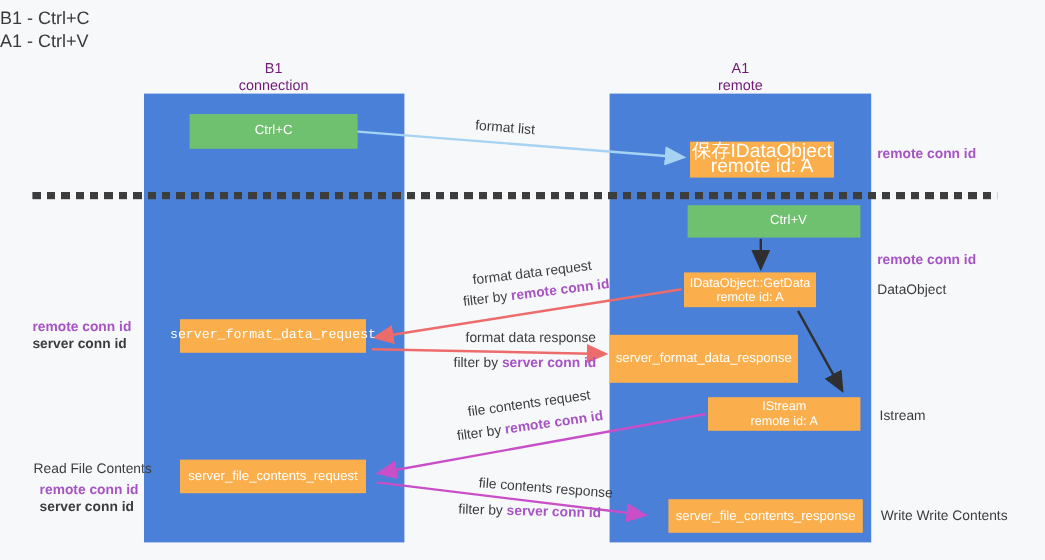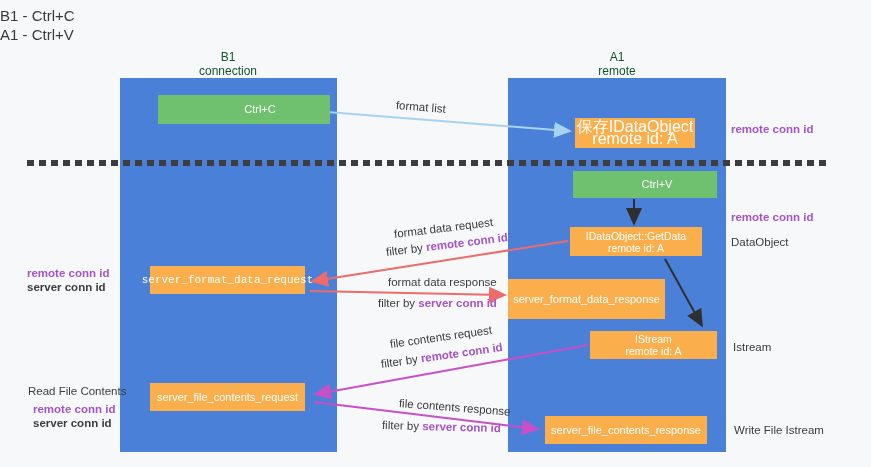--- a/index.html
+++ b/index.html
@@ -14,21 +14,21 @@
     overflow:hidden;
   }
   .abs{position:absolute;}
   .title{
     top:6px;left:0;width:871px;
     text-align:left;
     font-size:15px;line-height:19px;color:#3a3a3a;
   }
   .col-header{
     text-align:center;
-    font-size:12px;line-height:14px;color:#14532d;
+    font-size:12px;line-height:14px;color:#701a75;
   }
   .column{
     background:#4a80d8;
   }
   .node{
     color:#ffffff;
     display:flex;flex-direction:column;
     align-items:center;justify-content:center;
     text-align:center;
     font-size:11px;line-height:13px;
@@ -90,34 +90,34 @@
     </defs>
     <line x1="277" y1="108" x2="568" y2="131" stroke="#a6d3f2" stroke-width="2" marker-end="url(#m-blue)"></line>
     <line x1="634" y1="199" x2="634" y2="222" stroke="#2f2f2f" stroke-width="2" marker-end="url(#m-blk)"></line>
     <line x1="665" y1="259" x2="701" y2="324" stroke="#2f2f2f" stroke-width="2" marker-end="url(#m-blk)"></line>
     <line x1="568" y1="241" x2="314" y2="281" stroke="#ed6b6b" stroke-width="2" marker-end="url(#m-red)"></line>
     <line x1="310" y1="291" x2="503" y2="295" stroke="#ed6b6b" stroke-width="2" marker-end="url(#m-red)"></line>
     <line x1="588" y1="345" x2="317" y2="394" stroke="#c84fc8" stroke-width="2" marker-end="url(#m-mag)"></line>
     <line x1="314" y1="402" x2="536" y2="429" stroke="#c84fc8" stroke-width="2" marker-end="url(#m-mag)"></line>
   </svg>
 
-  <div class="abs node green" style="left:158px;top:95px;width:140px;height:29px;padding-left:32px;">
+  <div class="abs node green" style="left:158px;top:95px;width:140px;height:29px;">
     <div>Ctrl+C</div>
   </div>
 
   <div class="abs node orange" style="left:575px;top:118px;width:120px;height:30px;font-size:16px;line-height:12px;">
     <div>保存IDataObject</div>
     <div>remote id: A</div>
   </div>
 
   <div class="abs node green" style="left:573px;top:171px;width:120px;height:27px;padding-left:24px;">
     <div>Ctrl+V</div>
   </div>
 
-  <div class="abs node orange" style="left:570px;top:227px;width:132px;height:29px;font-size:10.5px;line-height:12px;">
+  <div class="abs node orange" style="left:570px;top:227px;width:110px;height:29px;font-size:10.5px;line-height:12px;">
     <div>IDataObject::GetData</div>
     <div>remote id: A</div>
   </div>
 
   <div class="abs node orange" style="left:150px;top:266px;width:155px;height:28px;font-family:Liberation Mono, monospace;">
     <div>server_format_data_request</div>
   </div>
 
   <div class="abs node orange" style="left:508px;top:279px;width:157px;height:40px;">
     <div>server_format_data_response</div>
@@ -125,21 +125,21 @@
 
   <div class="abs node orange" style="left:590px;top:331px;width:127px;height:28px;font-size:10.5px;line-height:12px;">
     <div>IStream</div>
     <div>remote id: A</div>
   </div>
 
   <div class="abs node orange" style="left:150px;top:383px;width:155px;height:28px;">
     <div>server_file_contents_request</div>
   </div>
 
-  <div class="abs node orange" style="left:545px;top:416px;width:162px;height:28px;">
+  <div class="abs node orange" style="left:557px;top:416px;width:162px;height:28px;">
     <div>server_file_contents_response</div>
   </div>
 
   <div class="abs arrow-label" style="left:396px;top:99px;transform:rotate(4.5deg);">format list</div>
 
   <div class="abs arrow-label" style="left:394px;top:228px;transform:rotate(-7deg);">format data request</div>
   <div class="abs arrow-label" style="left:386px;top:246px;transform:rotate(-7deg);">
     <span>filter by </span><span class="purple">remote conn id</span>
   </div>
 
@@ -155,21 +155,21 @@
 
   <div class="abs arrow-label" style="left:399px;top:397px;transform:rotate(4.5deg);">file contents response</div>
   <div class="abs arrow-label" style="left:382px;top:419px;transform:rotate(1.5deg);">
     <span>filter by </span><span class="purple">server conn id</span>
   </div>
 
   <div class="abs side-label bold-purple" style="left:731px;top:123px;">remote conn id</div>
   <div class="abs side-label bold-purple" style="left:731px;top:211px;">remote conn id</div>
   <div class="abs side-label" style="left:731px;top:236px;text-align:right;">DataObject</div>
   <div class="abs side-label" style="left:733px;top:341px;">Istream</div>
-  <div class="abs side-label" style="left:734px;top:424px;">Write File Istream</div>
+  <div class="abs side-label" style="left:734px;top:424px;">Write Write Contents</div>
 
   <div class="abs side-label bold-purple" style="left:27px;top:267px;">remote conn id</div>
   <div class="abs side-label greentxt" style="left:27px;top:281px;">server conn id</div>
   <div class="abs side-label" style="left:28px;top:385px;">Read File Contents</div>
   <div class="abs side-label bold-purple" style="left:33px;top:403px;">remote conn id</div>
   <div class="abs side-label greentxt" style="left:33px;top:417px;">server conn id</div>
 
 </div>
 
 </body></html>

